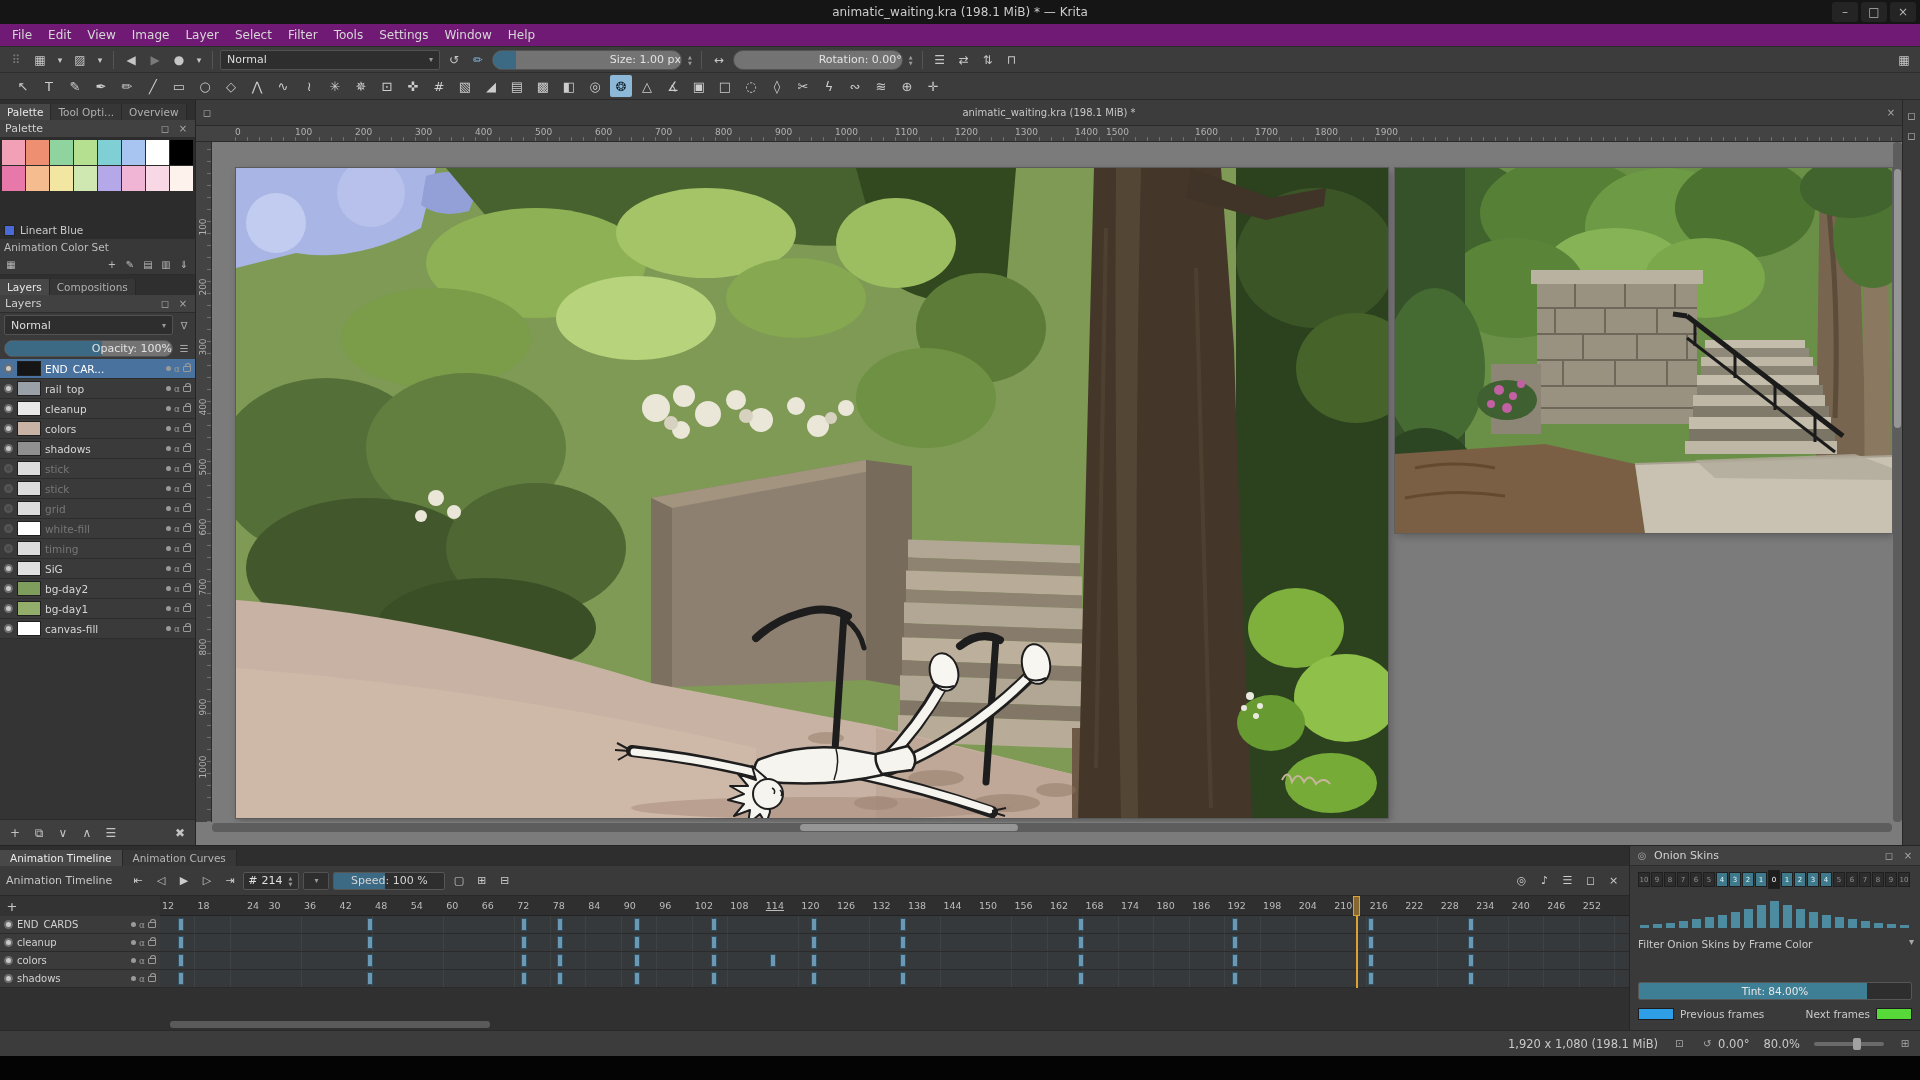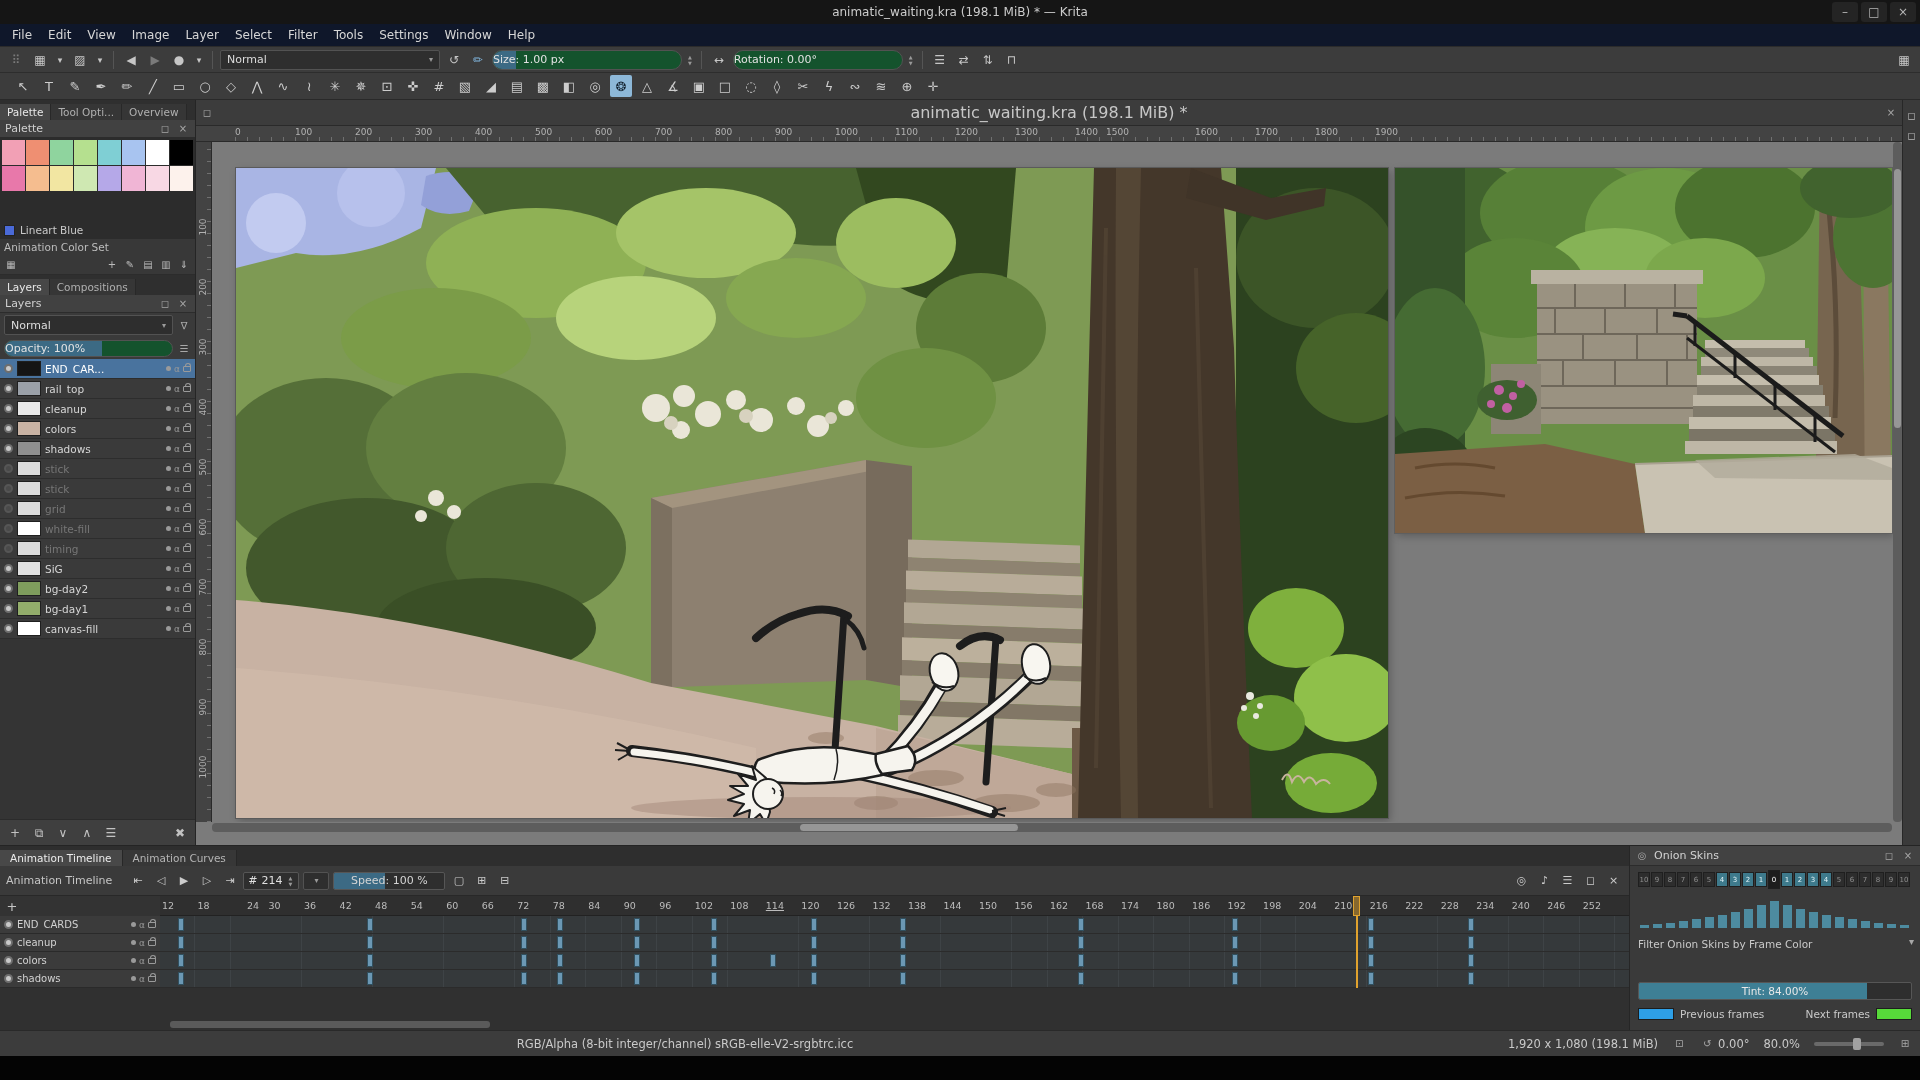--- a/index.html
+++ b/index.html
@@ -7,31 +7,31 @@
   body{font-family:"DejaVu Sans","Liberation Sans",sans-serif;font-size:12px;color:#d4d4d4;}
   #app{position:relative;width:1920px;height:1080px;background:#3c3c3c;overflow:hidden;}
 
   
   #titlebar{position:absolute;top:0;left:0;width:100%;height:24px;background:#151515;display:flex;align-items:center;justify-content:center;}
   #titlebar .t{font-size:12px;color:#cccccc;}
   .winbtns{position:absolute;right:4px;top:2px;display:flex;gap:3px;}
   .winbtn{width:26px;height:20px;display:flex;align-items:center;justify-content:center;color:#b5b5b5;font-size:12px;background:#242424;border-radius:3px;cursor:default;}
 
   
-  #menubar{position:absolute;top:24px;left:0;width:100%;height:23px;background:#0f172a;border-bottom:1px solid #2b2b2b;display:flex;align-items:center;padding-left:4px;}
+  #menubar{position:absolute;top:24px;left:0;width:100%;height:23px;background:#701a75;border-bottom:1px solid #2b2b2b;display:flex;align-items:center;padding-left:4px;}
   .menu-item{padding:2px 8px;color:#d6d6d6;font-size:12px;}
 
   
   #toolbar1{position:absolute;top:47px;left:0;width:100%;height:26px;background:#3c3c3c;border-bottom:1px solid #2d2d2d;display:flex;align-items:center;gap:4px;padding:0 6px;}
   .tbtn{height:20px;min-width:20px;display:flex;align-items:center;justify-content:center;color:#c6c6c6;font-size:12px;border-radius:2px;}
   .tbtn.dim{color:#7a7a7a;}
   .tbtn.small{min-width:12px;font-size:9px;}
   .combo{height:20px;background:#2e2e2e;border:1px solid #525252;border-radius:2px;display:flex;align-items:center;padding:0 6px;gap:8px;font-size:11px;color:#dcdcdc;}
   .combo .caret{font-size:8px;color:#9a9a9a;}
-  .sliderbox{position:relative;height:20px;background:#14532d;border:1px solid #525252;border-radius:10px;overflow:hidden;display:flex;align-items:center;justify-content:flex-start;}
+  .sliderbox{position:relative;height:20px;background:#737373;border:1px solid #525252;border-radius:10px;overflow:hidden;display:flex;align-items:center;justify-content:flex-end;}
   .sliderfill{position:absolute;left:0;top:0;bottom:0;background:#3c6a84;}
   .sliderlabel{position:relative;z-index:1;font-size:11px;color:#e2e2e2;white-space:nowrap;}
   .stepper{display:flex;flex-direction:column;justify-content:center;font-size:5px;line-height:6px;color:#999;padding:0 2px;}
   .vsep{width:1px;height:18px;background:#555;margin:0 3px;}
   .sp{flex:1;}
 
   #toolbar2{position:absolute;top:73px;left:0;width:100%;height:27px;background:#3c3c3c;border-bottom:1px solid #292929;display:flex;align-items:center;gap:4px;padding:0 12px;}
   .tool{width:22px;height:22px;display:flex;align-items:center;justify-content:center;color:#cdcdcd;font-size:13px;border-radius:2px;}
   .tool i{font-style:normal;}
   .tool.active{background:#8db8d8;color:#12212e;}
@@ -68,21 +68,21 @@
   .li{font-size:9px;color:#9a9a9a;font-style:normal;}
   .pin{width:5px;height:5px;border-radius:50%;background:#9a9a9a;display:inline-block;}
   .lock{width:8px;height:6px;border:1px solid #9a9a9a;border-radius:1px;position:relative;display:inline-block;}
   .lock::before{content:"";position:absolute;top:-4px;left:1px;width:4px;height:3px;border:1px solid #9a9a9a;border-bottom:none;border-radius:3px 3px 0 0;}
   .lp-bottom{height:26px;display:flex;align-items:center;gap:10px;padding:0 8px;background:#3f3f3f;border-top:1px solid #2b2b2b;}
   .lp-bottom .mini{font-size:12px;color:#c2c2c2;}
 
   
   #canvasarea{position:absolute;top:100px;left:196px;width:1706px;height:745px;background:#7b7b7b;overflow:hidden;}
   .docbar{position:absolute;top:0;left:0;right:0;height:26px;background:#3c3c3c;border-bottom:1px solid #2a2a2a;display:flex;align-items:center;padding:0 4px;}
-  .docbar .dtitle{flex:1;text-align:center;font-size:16px;color:#c7c7c7;}
+  .docbar .dtitle{flex:1;text-align:center;font-size:10px;color:#c7c7c7;}
   .hruler{position:absolute;top:26px;left:0;right:0;height:16px;background:#434343;border-bottom:1px solid #2a2a2a;overflow:hidden;}
   .hruler::after{content:"";position:absolute;bottom:0;left:39px;right:0;height:4px;background:repeating-linear-gradient(90deg,#707070 0 1px,transparent 1px 12px);}
   .rnum{position:absolute;top:1px;font-size:9px;color:#b2b2b2;}
   .viewport{position:absolute;top:42px;left:0;right:0;bottom:23px;background:#7b7b7b;overflow:hidden;}
   .vruler{position:absolute;top:42px;left:0;width:16px;bottom:23px;background:#434343;border-right:1px solid #2a2a2a;z-index:5;overflow:hidden;}
   .vruler::after{content:"";position:absolute;top:0;bottom:0;right:0;width:4px;background:repeating-linear-gradient(0deg,#707070 0 1px,transparent 1px 12px);}
   .vnum{position:absolute;left:-8px;width:30px;text-align:center;font-size:9px;color:#b2b2b2;transform:rotate(-90deg);}
   .artwork{position:absolute;left:40px;top:26px;width:1152px;height:650px;box-shadow:0 0 0 1px #5a5a5a,2px 3px 8px rgba(0,0,0,.25);background:#fff;}
   .refphoto{position:absolute;left:1199px;top:26px;width:497px;height:365px;box-shadow:0 0 0 1px #5f5f5f,2px 3px 8px rgba(0,0,0,.25);background:#fff;}
   .artwork svg,.refphoto svg{display:block;width:100%;height:100%;}
@@ -1066,21 +1066,20 @@
         <span class="cswatch" style="background: rgb(46, 159, 230);"></span>
         <span>Previous frames</span>
         <span class="sp"></span>
         <span>Next frames</span>
         <span class="cswatch" style="background: rgb(87, 217, 58);"></span>
       </div>
     </div>
   </div>
 
   <div id="statusbar">
-    <span class="sb-color">RGB/Alpha (8-bit integer/channel)  sRGB-elle-V2-srgbtrc.icc</span>
     <div class="sb-right">
       <span>1,920 x 1,080 (198.1 MiB)</span>
       <span class="mini">⊡</span>
       <span style="display:flex;align-items:center;gap:4px;">
         <span class="mini">↺</span>
         <span>0.00°</span>
       </span>
       <span>80.0%</span>
       <span class="zoomslider">
           <span class="zoomthumb"></span>

